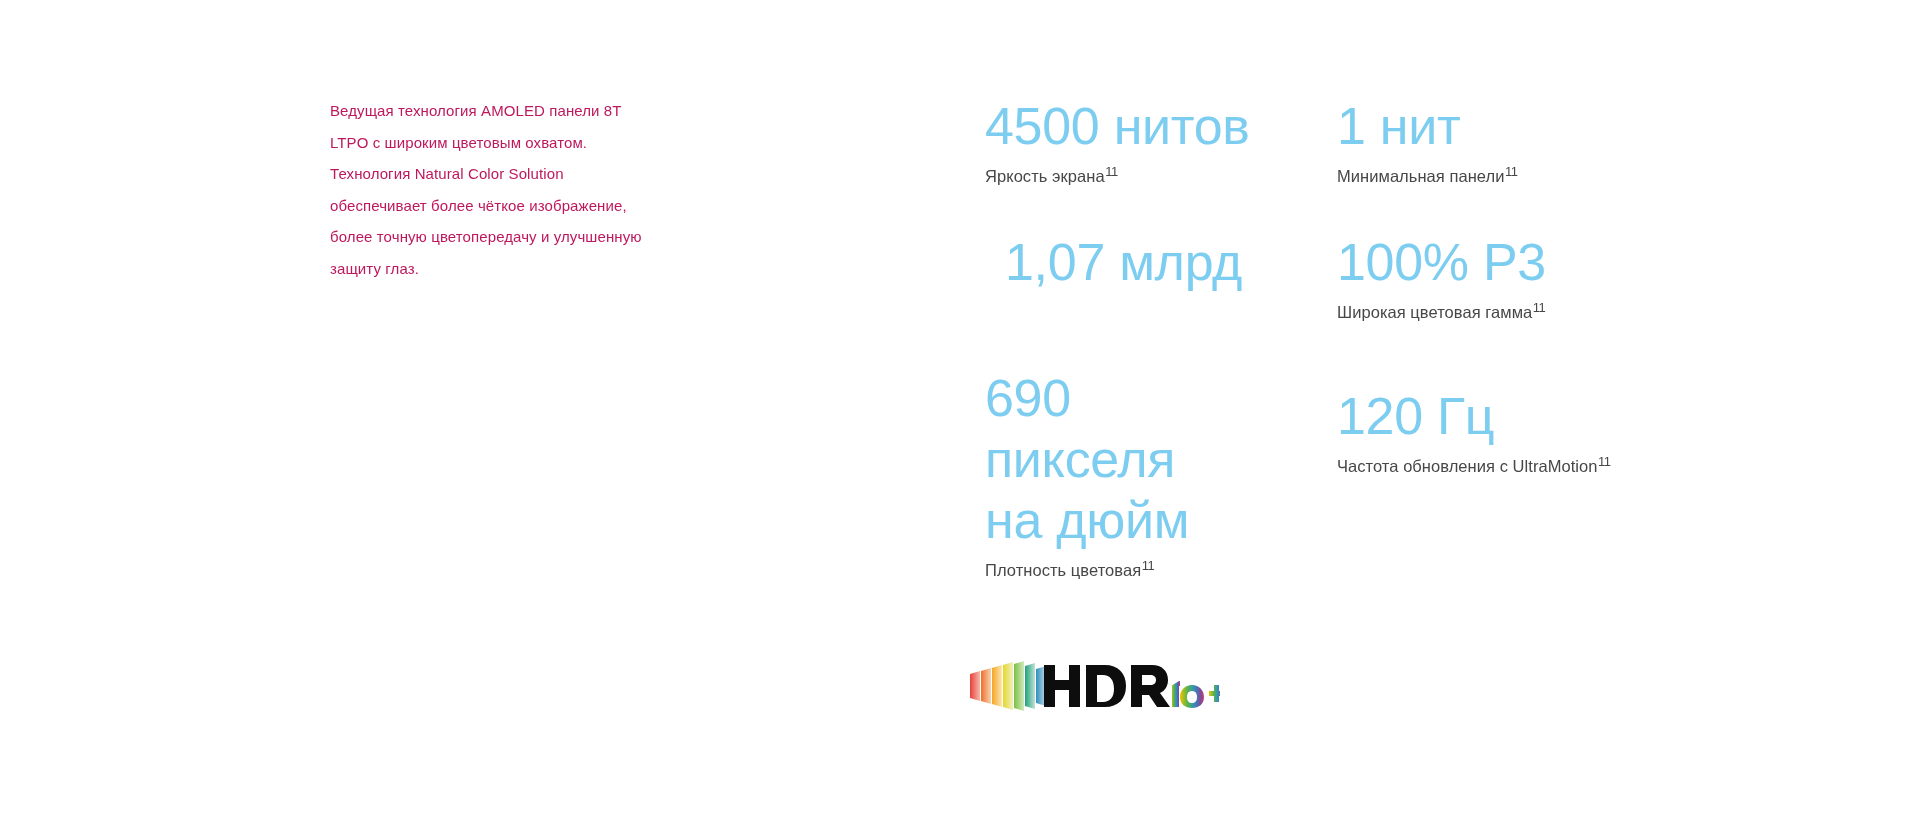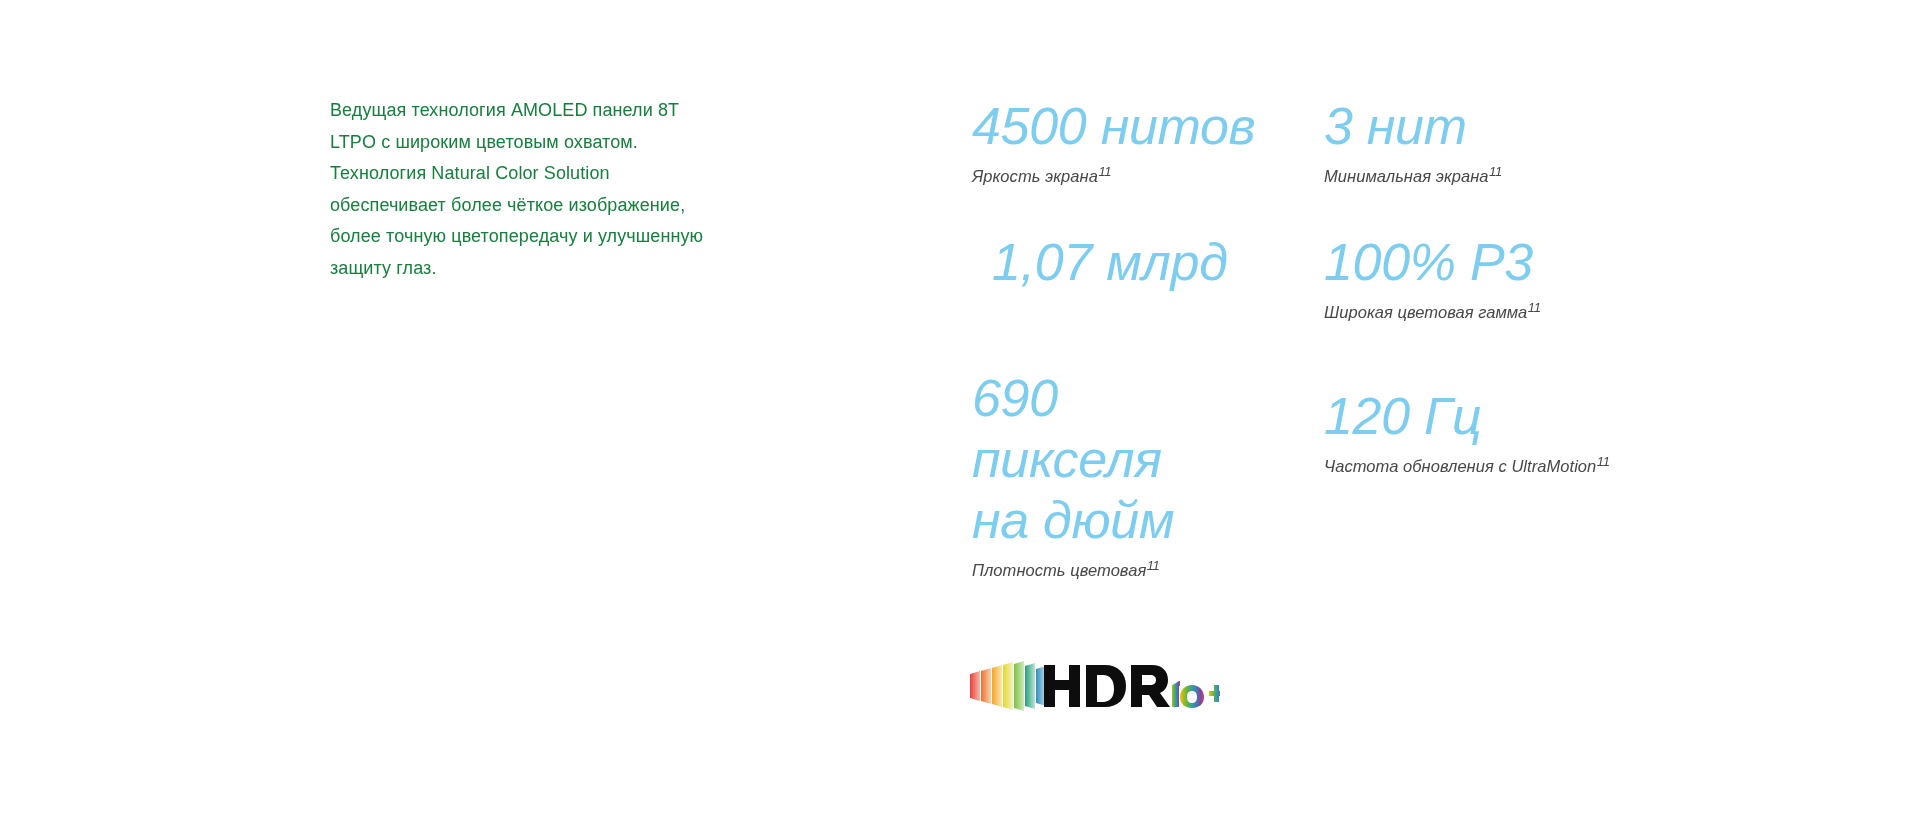--- a/index.html
+++ b/index.html
@@ -22,23 +22,23 @@
   }
 
   
   .desc-block {
     position: absolute;
     left: 330px;
     top: 95px;
     width: 490px;
   }
   .desc-text {
-    font-size: 18px;
+    font-size: 15px;
     line-height: 31.5px;
-    color: #15803d;
+    color: #be185d;
     font-weight: 400;
     letter-spacing: 0.1px;
     margin: 0;
     white-space: pre-line;
   }
 
   
   .stats-grid {
     position: absolute;
     left: 968px;
@@ -47,23 +47,22 @@
   }
   .stat-col {
     position: absolute;
     top: 0;
   }
   .stat-col-1 { left: 0px;   width: 330px; }
   .stat-col-2 { left: 352px; width: 348px; }
 
   .stat-item {
     position: absolute;
-    left: 4px;
+    left: 17px;
     width: 100%;
-    font-style: italic;
   }
 
   .stat-value {
     font-size: 52px;
     line-height: 61px;
     color: #7ccdf0;
     font-weight: 400;
     letter-spacing: -0.3px;
     margin: 0;
     white-space: pre-line;
@@ -134,22 +133,22 @@
 пикселя
 на дюйм</p>
         <p class="stat-label"><span>Плотность цветовая</span><span class="sup">11</span></p>
       </div>
 
     </div>
 
     <div class="stat-col stat-col-2">
 
       <div class="stat-item pos-minbright">
-        <p class="stat-value">3 нит</p>
-        <p class="stat-label"><span>Минимальная экрана</span><span class="sup">11</span></p>
+        <p class="stat-value">1 нит</p>
+        <p class="stat-label"><span>Минимальная панели</span><span class="sup">11</span></p>
       </div>
 
       <div class="stat-item pos-p3">
         <p class="stat-value">100% P3</p>
         <p class="stat-label"><span>Широкая цветовая гамма</span><span class="sup">11</span></p>
       </div>
 
       <div class="stat-item pos-refresh">
         <p class="stat-value">120 Гц</p>
         <p class="stat-label"><span>Частота обновления с UltraMotion</span><span class="sup">11</span></p>

